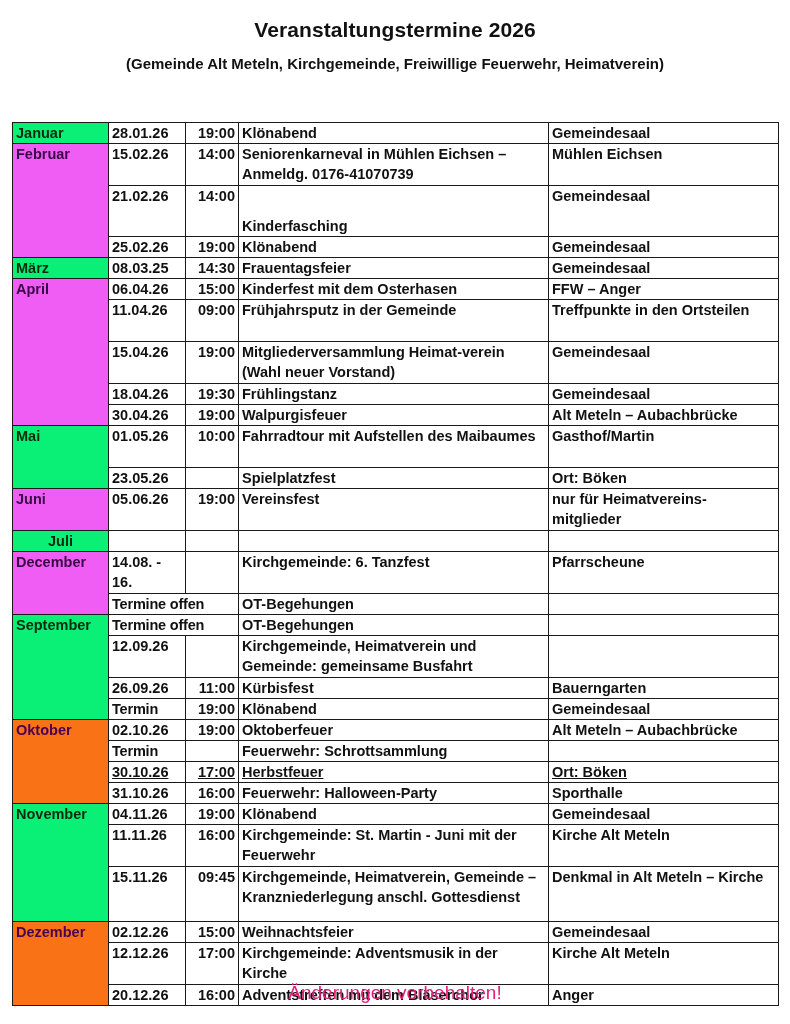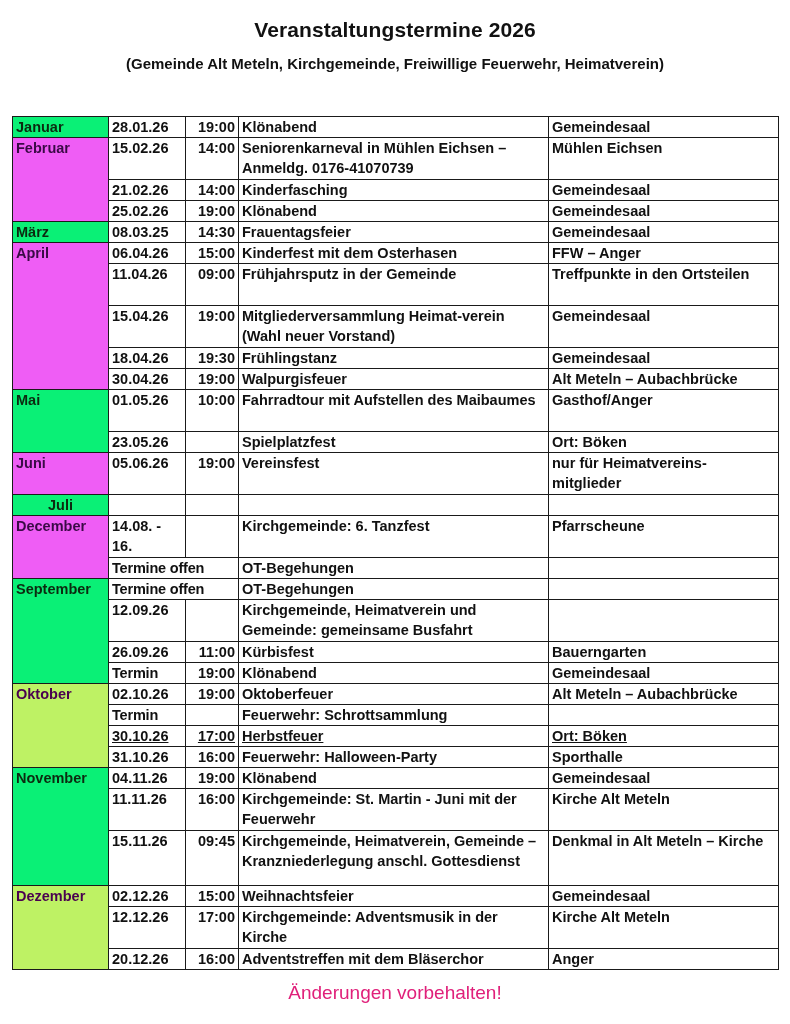--- a/index.html
+++ b/index.html
@@ -2,30 +2,30 @@
 <html><head>
 <meta charset="utf-8">
 <style>
   html, body { margin:0; padding:0; background:#ffffff; }
   body { width:790px; height:1024px; position:relative; overflow:hidden;
          font-family:"Liberation Sans", "DejaVu Sans", sans-serif; color:#111; }
   .title { position:absolute; top:18px; left:0; width:790px; text-align:center;
            font-size:21px; font-weight:bold; letter-spacing:0.1px; }
   .subtitle { position:absolute; top:55px; left:0; width:790px; text-align:center;
               font-size:15px; font-weight:bold; }
-  table.sched { position:absolute; top:116px; left:12px; border-collapse:collapse;
+  table.sched { position:absolute; top:122px; left:12px; border-collapse:collapse;
                 table-layout:fixed; width:766px; }
   table.sched td { border:1.5px solid #1a1a1a; padding:0 3px; vertical-align:top;
                    font-size:14.5px; font-weight:bold; line-height:20px; overflow:hidden; }
   col.c-month { width:96px; } col.c-date { width:77px; } col.c-time { width:53px; }
   col.c-event { width:310px; } col.c-loc { width:230px; }
   td.month { vertical-align:middle; font-size:15px; padding-left:3px; }
   td.month.green { background:#0af076; color:#0c2a10; }
   td.month.violet { background:#ef5df5; color:#3a0a46; }
-  td.month.magenta { background:#bef264; color:#4a0050; }
+  td.month.magenta { background:#f97316; color:#4a0050; }
   td.time { text-align:right; padding-right:3px; }
   td.small { font-weight:normal; font-size:11.5px; vertical-align:middle; padding-left:3px; letter-spacing:-0.2px;margin-top:39px; }
   .cell-inner { overflow:hidden; }
   .footer { position:absolute; top:982px; left:0; width:790px; text-align:center;
             font-size:19px; color:#e0207a; }
 </style>
 </head>
 <body>
 
 <div class="title">Veranstaltungstermine 2026</div>
@@ -71,21 +71,21 @@
         </td>
       </tr>
       <tr style="height: 21px;">
         <td>
           <div class="cell-inner" style="max-height: 20px;">21.02.26</div>
         </td>
         <td class="time">
           <div class="cell-inner" style="max-height: 20px;">14:00</div>
         </td>
         <td>
-          <div class="cell-inner" style="max-height: 20px;">Kinderfasching</div>
+          <div class="cell-inner" style="max-height: 20px; margin-top: 30px;">Kinderfasching</div>
         </td>
         <td>
           <div class="cell-inner" style="max-height: 20px;">Gemeindesaal</div>
         </td>
       </tr>
       <tr style="height: 15px;">
         <td>
           <div class="cell-inner" style="max-height: 20px;">25.02.26</div>
         </td>
         <td class="time">
@@ -189,21 +189,21 @@
         <td>
           <div class="cell-inner" style="max-height: 41px;">01.05.26</div>
         </td>
         <td class="time">
           <div class="cell-inner" style="max-height: 41px;">10:00</div>
         </td>
         <td>
           <div class="cell-inner" style="max-height: 41px;">Fahrradtour mit Aufstellen des Maibaumes</div>
         </td>
         <td>
-          <div class="cell-inner" style="max-height: 41px;">Gasthof/Anger</div>
+          <div class="cell-inner" style="max-height: 41px;">Gasthof/Martin</div>
         </td>
       </tr>
       <tr style="height: 21px;">
         <td>
           <div class="cell-inner" style="max-height: 20px;">23.05.26</div>
         </td>
         <td class="time">
           <div class="cell-inner" style="max-height: 20px;"></div>
         </td>
         <td>

